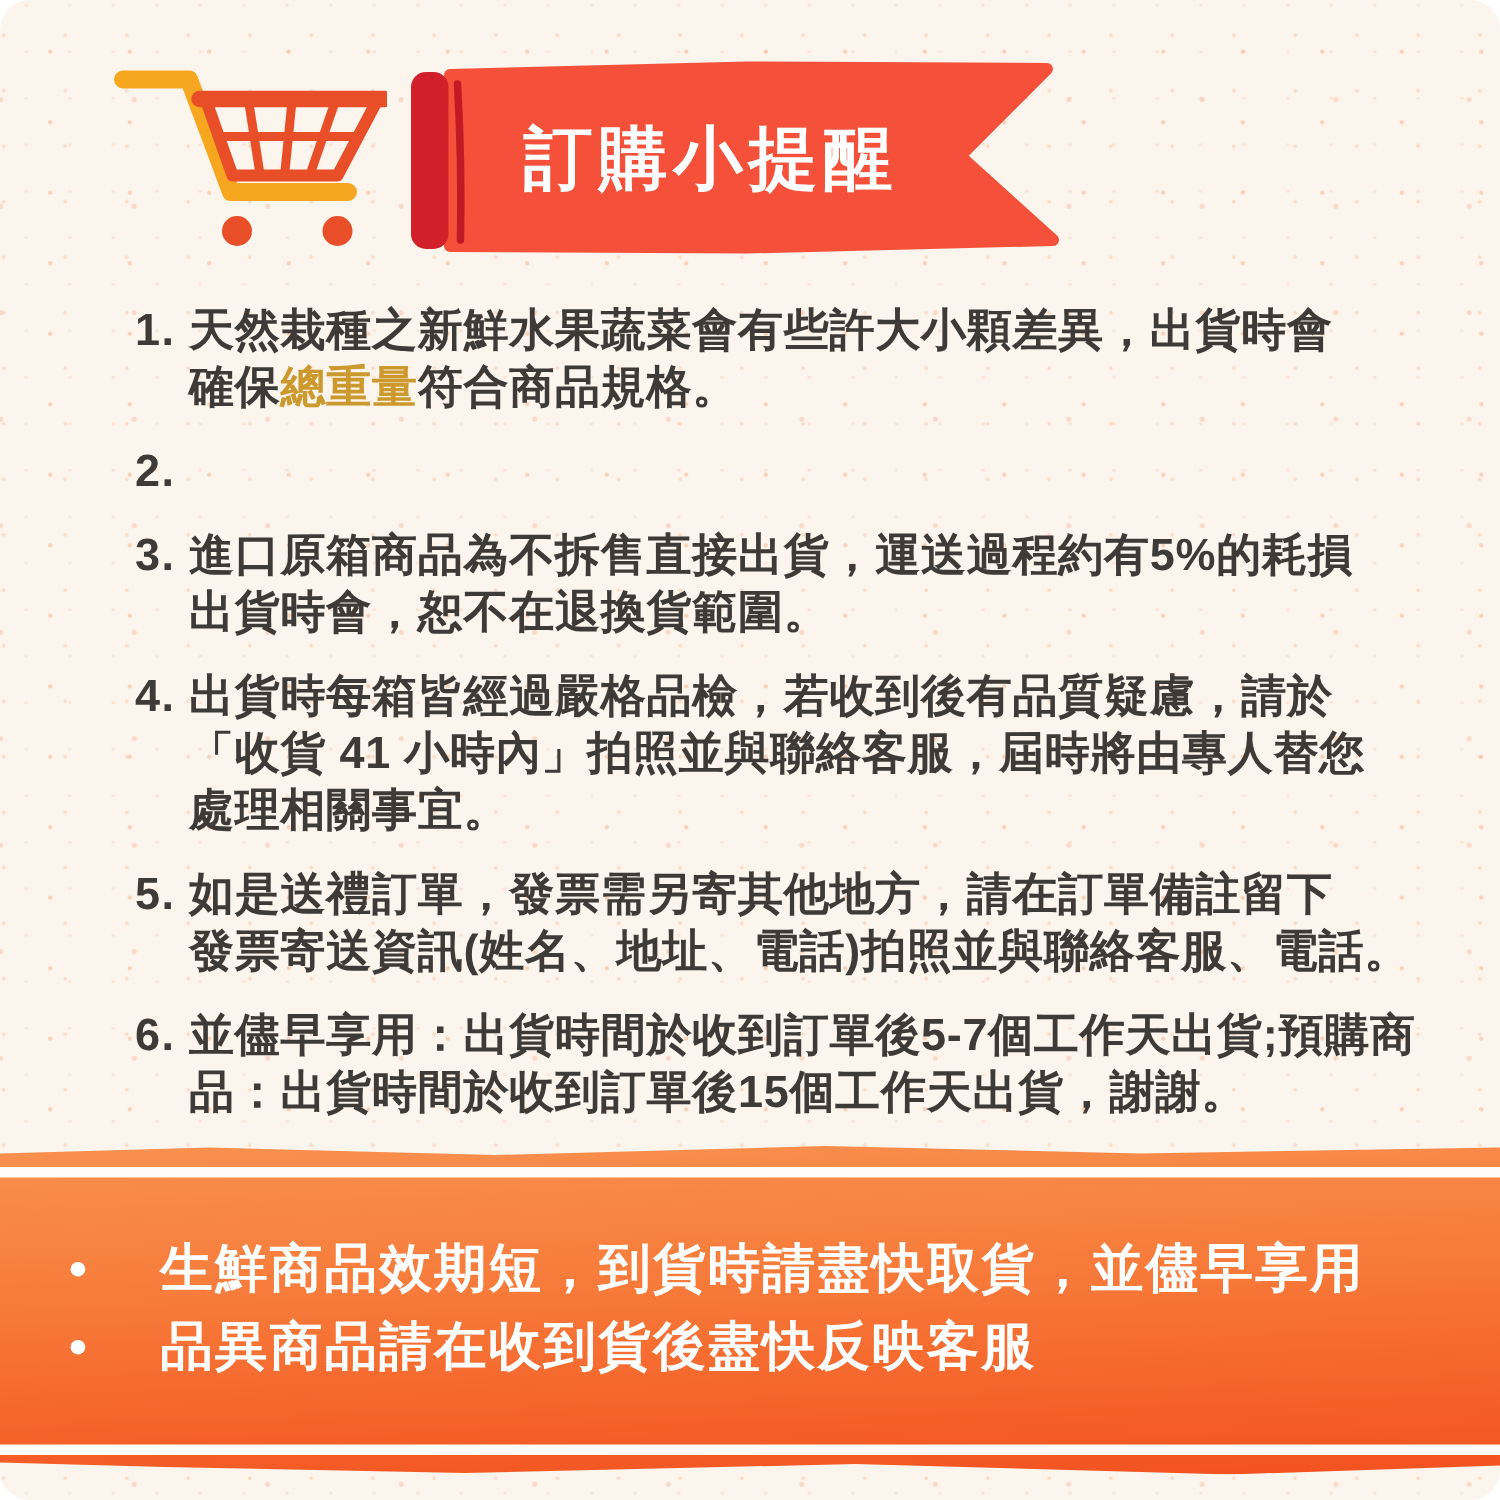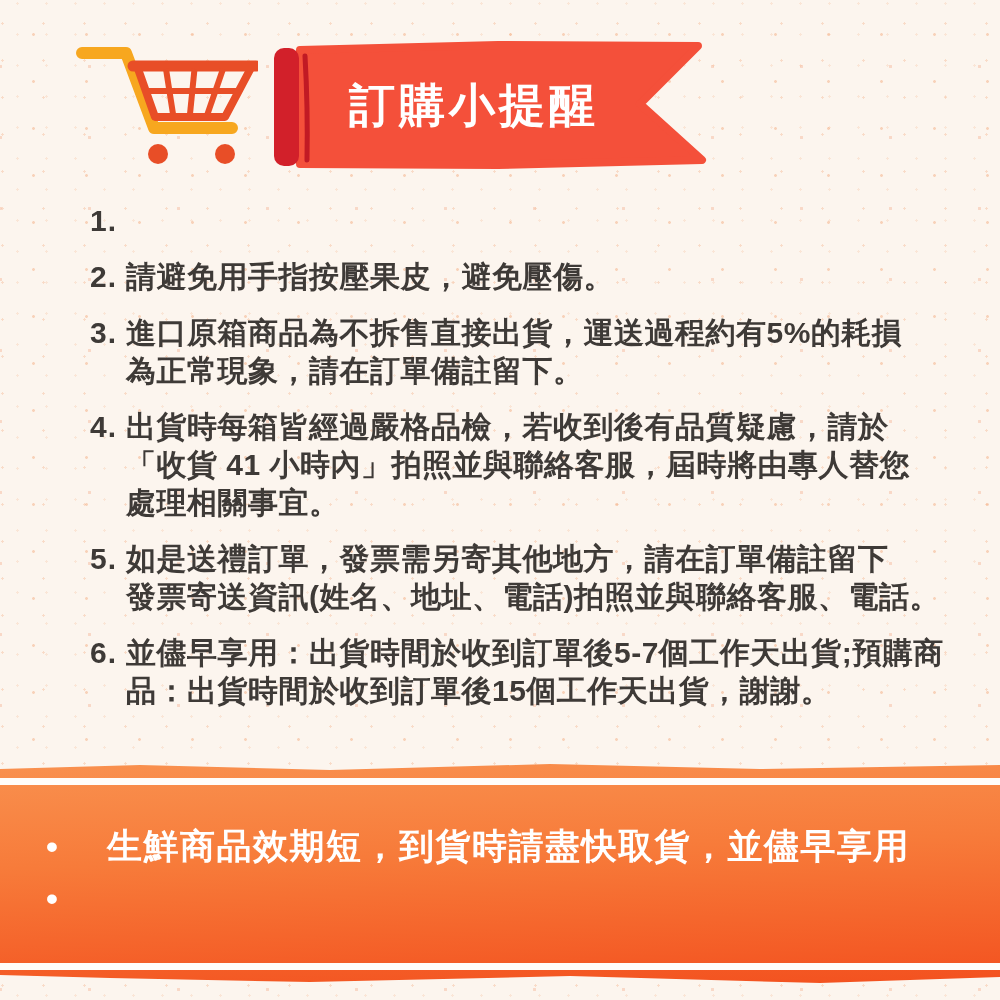--- a/index.html
+++ b/index.html
@@ -9,20 +9,21 @@
     overflow:hidden;
     font-family:"Liberation Sans","DejaVu Sans",sans-serif;
     background-color:#fcf5ee;
     background-image:
       radial-gradient(circle, rgba(243,166,120,.45) 1.2px, transparent 1.6px),
       radial-gradient(circle, rgba(246,200,170,.55) 1px, transparent 1.3px),
       radial-gradient(circle, rgba(240,150,110,.30) 1.5px, transparent 1.9px),
       radial-gradient(circle, rgba(248,214,190,.5) 1px, transparent 1.3px);
     background-size:53px 47px, 41px 37px, 89px 71px, 29px 31px;
     background-position:7px 11px, 23px 5px, 45px 31px, 3px 19px;
+    border-radius:20px;
   }
 
   
   .cart-svg{position:absolute;left:76px;top:44px;width:182px;height:124px;}
   .ribbon-svg{position:absolute;left:268px;top:38px;width:448px;height:136px;}
   .ribbon-title{
     position:absolute;left:306px;top:82px;width:336px;
     text-align:center;font-size:46px;font-weight:bold;color:#ffffff;
     letter-spacing:4px;line-height:1;white-space:nowrap;
   }
@@ -74,29 +75,30 @@
   <svg class="ribbon-svg" viewBox="0 0 448 136" aria-hidden="true">
     <path d="M32,12 L230,7 L430,8 L372,66 L434,122 L230,127 L32,126 Z" fill="#f4503a" stroke="#f4503a" stroke-width="8" stroke-linejoin="round"></path>
     <rect x="6" y="10" width="25" height="118" rx="10" fill="#d2202a"></rect>
     <path d="M37,18 Q40,70 39,122" fill="none" stroke="#c11a24" stroke-width="5" stroke-linecap="round"></path>
   </svg>
   <div class="ribbon-title">訂購小提醒</div>
 
   <ol class="notice-list">
     <li class="item">
       <span class="num">1.</span>
+      <p class="txt"><span>天然栽種之新鮮水果蔬菜會有些許大小顆差異，出貨時會
+確保</span><span class="hl">總重量</span><span>符合商品規格。</span></p>
     </li>
     <li class="item">
       <span class="num">2.</span>
-      <p class="txt">請避免用手指按壓果皮，避免壓傷。</p>
     </li>
     <li class="item">
       <span class="num">3.</span>
       <p class="txt">進口原箱商品為不拆售直接出貨，運送過程約有5%的耗損
-為正常現象，請在訂單備註留下。</p>
+出貨時會，恕不在退換貨範圍。</p>
     </li>
     <li class="item">
       <span class="num">4.</span>
       <p class="txt">出貨時每箱皆經過嚴格品檢，若收到後有品質疑慮，請於
 「收貨 41 小時內」拍照並與聯絡客服，屆時將由專人替您
 處理相關事宜。</p>
     </li>
     <li class="item">
       <span class="num">5.</span>
       <p class="txt">如是送禮訂單，發票需另寄其他地方，請在訂單備註留下
@@ -112,17 +114,18 @@
   <div class="footer">
     <div class="stripe stripe-top"></div>
     <div class="stripe stripe-bottom"></div>
     <div class="footer-lines">
       <div class="fline">
         <span class="bullet">•</span>
         <span class="ftext">生鮮商品效期短，到貨時請盡快取貨，並儘早享用</span>
       </div>
       <div class="fline">
         <span class="bullet">•</span>
+        <span class="ftext">品異商品請在收到貨後盡快反映客服</span>
       </div>
     </div>
   </div>
 
 </div>
 
 </body></html>

